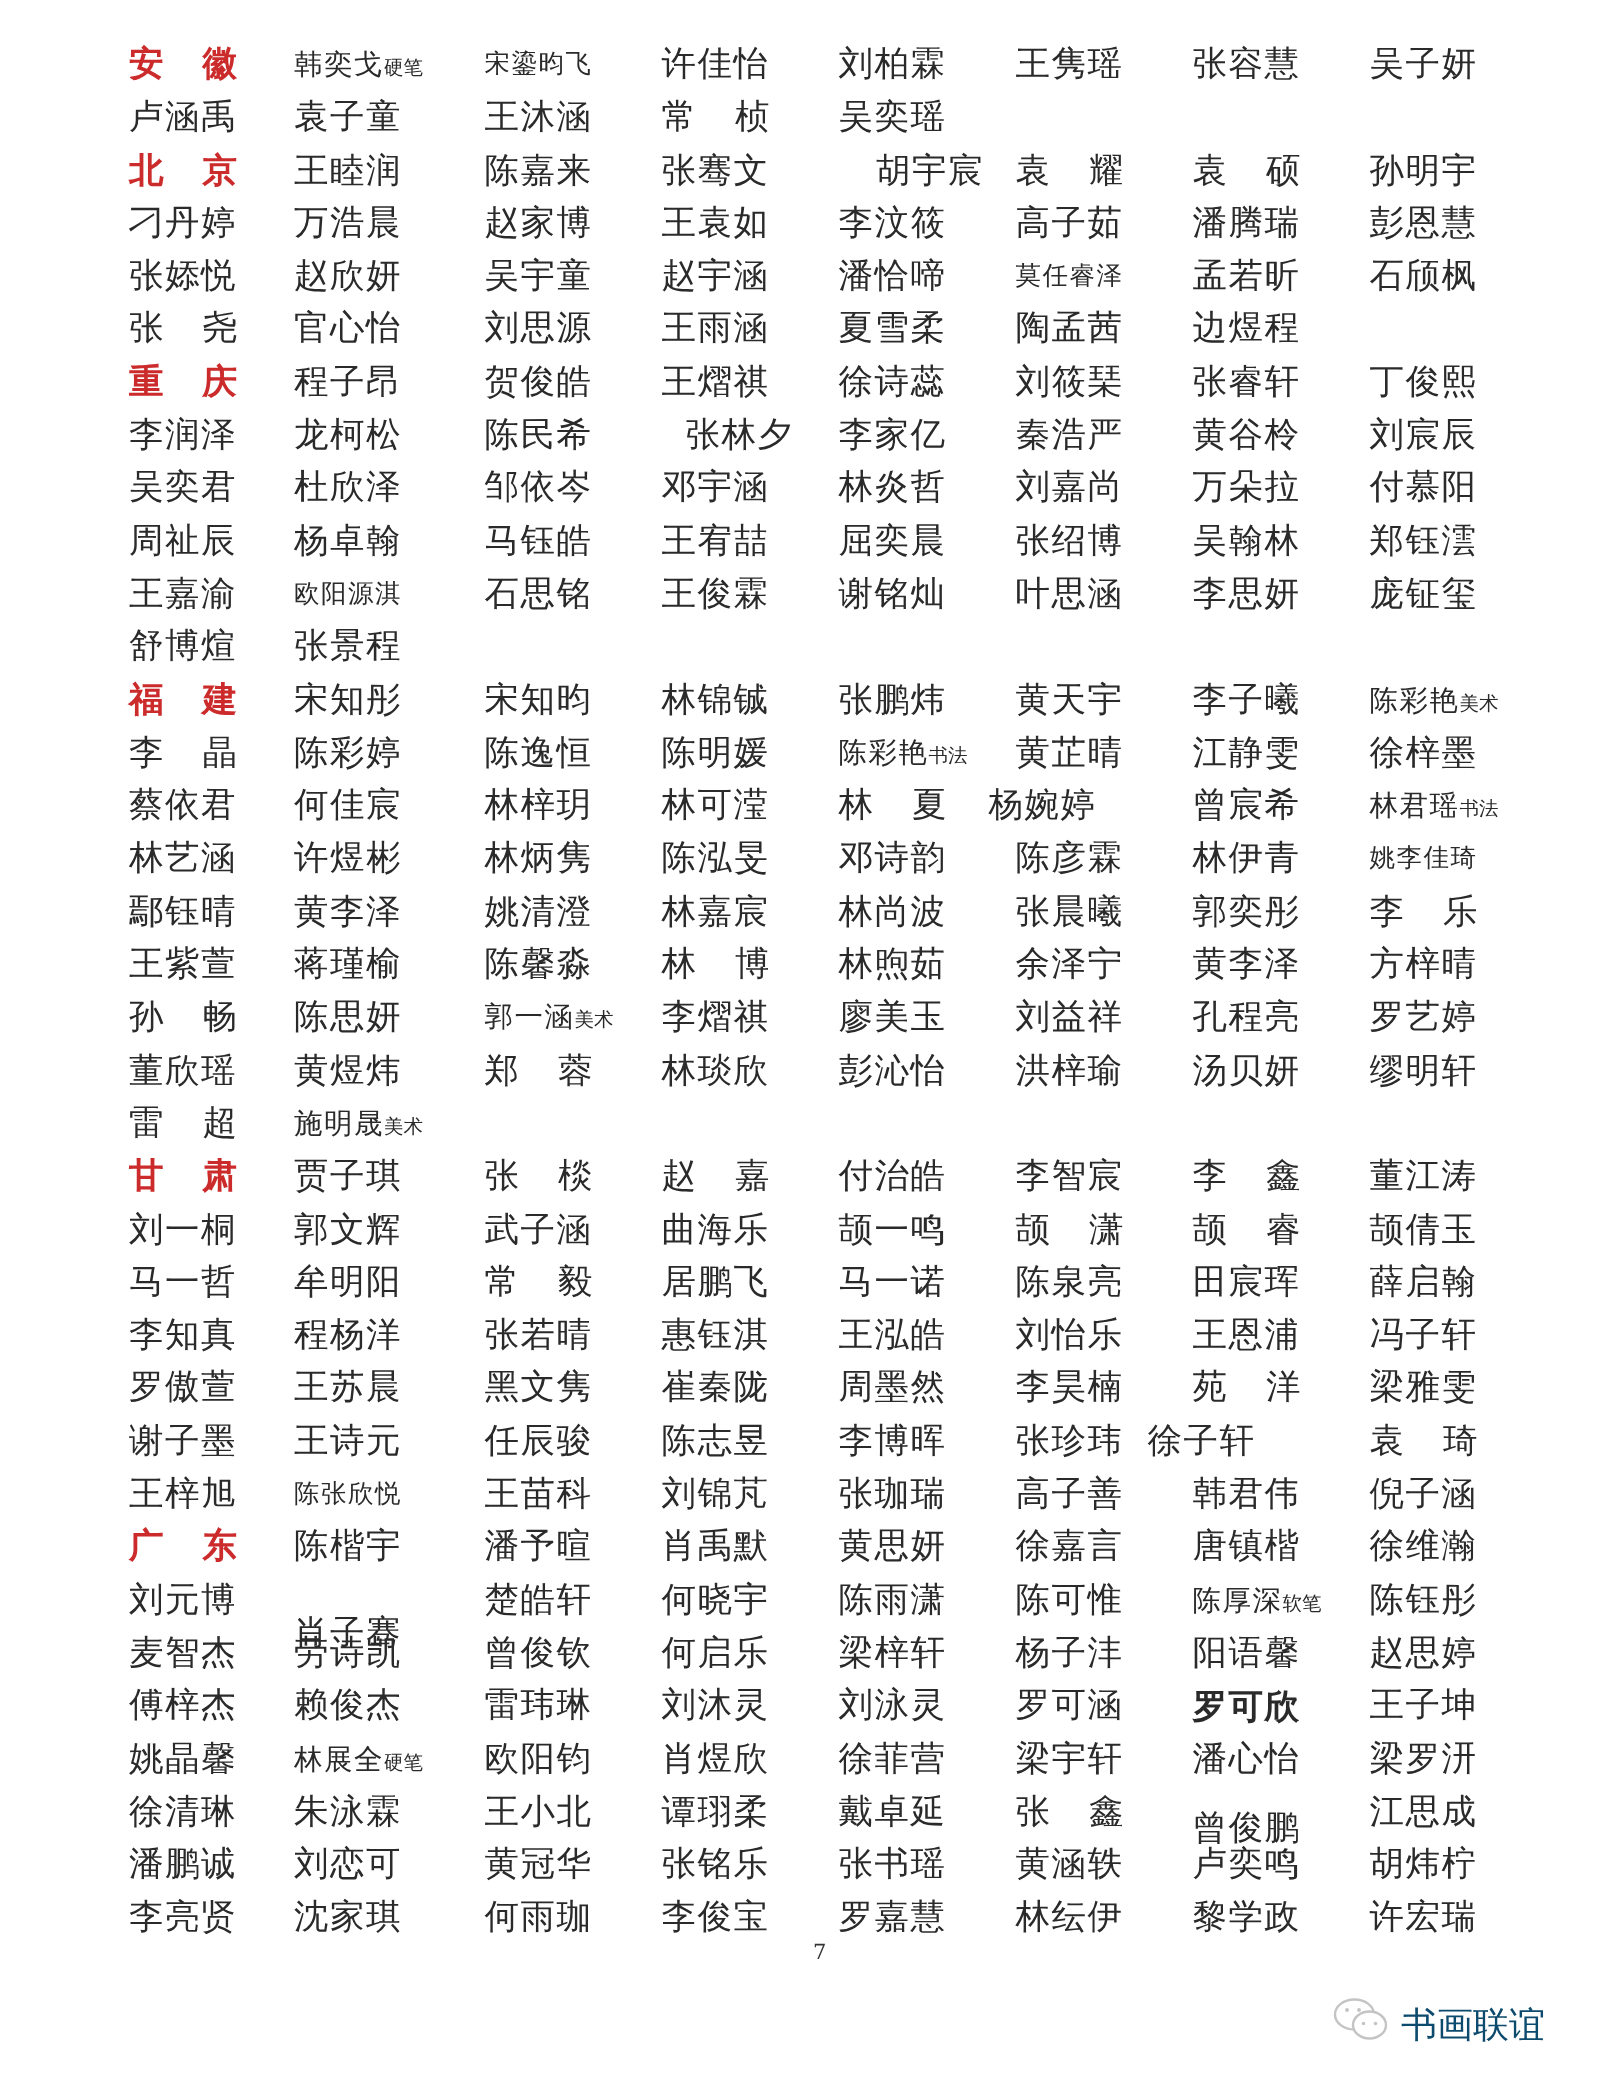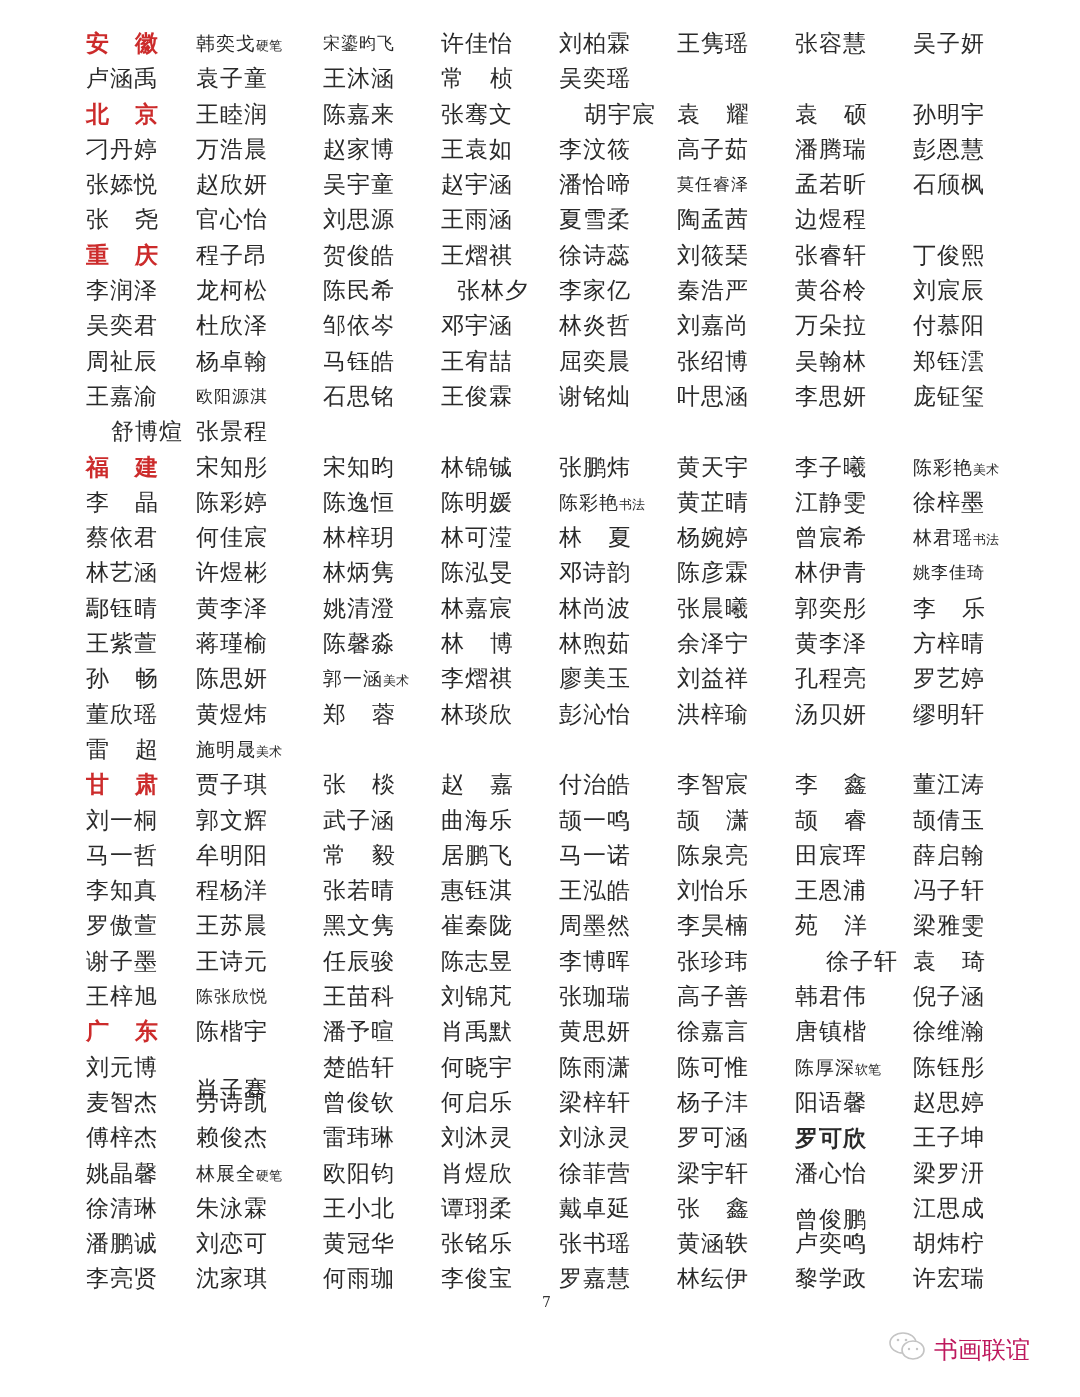--- a/index.html
+++ b/index.html
@@ -8,21 +8,21 @@
   .grid { position:absolute; left:86px; top:26px; }
   .row { height:35.3px; position:relative; }
   .cell { position:absolute; top:0; height:35px; line-height:35px; font-size:23px;
           white-space:nowrap; letter-spacing:1px; }
   .cell.small { font-size:16px; }
   .cell .note { font-size:13px; letter-spacing:0; }
   .cell.two { display:flex; justify-content:space-between; width:72px; letter-spacing:0; }
   .cell.province { color:#cc2b2b; font-weight:bold; font-family:"DejaVu Sans","Liberation Sans",sans-serif; }
   .pagenum { position:absolute; left:542px; top:1294px; font-size:14px; color:#333; }
   .watermark { position:absolute; left:888px; top:1330px; display:flex; align-items:center; gap:6px;
-               color:#be185d; font-size:24px; font-family:"DejaVu Sans","Liberation Sans",sans-serif; }
+               color:#0c4a6e; font-size:24px; font-family:"DejaVu Sans","Liberation Sans",sans-serif; }
 </style>
 </head>
 <body>
 
 <div class="grid" id="grid">
     <div class="row">
       <div class="cell province two" style="left: 0px;">
         <span>安</span>
         <span>徽</span>
       </div>
@@ -142,21 +142,21 @@
       <div class="cell" style="left: 0px;">王嘉渝</div>
       <div class="cell small" style="left: 110px; font-size: 17px;">欧阳源淇</div>
       <div class="cell" style="left: 237px;">石思铭</div>
       <div class="cell" style="left: 355px;">王俊霖</div>
       <div class="cell" style="left: 473px;">谢铭灿</div>
       <div class="cell" style="left: 591px;">叶思涵</div>
       <div class="cell" style="left: 709px;">李思妍</div>
       <div class="cell" style="left: 827px;">庞钲玺</div>
     </div>
     <div class="row">
-      <div class="cell" style="left: 0px; margin-left: 25px;">舒博煊</div>
+      <div class="cell" style="left: 0px;">舒博煊</div>
       <div class="cell" style="left: 110px;">张景程</div>
     </div>
     <div class="row">
       <div class="cell province two" style="left: 0px;">
         <span>福</span>
         <span>建</span>
       </div>
       <div class="cell" style="left: 110px;">宋知彤</div>
       <div class="cell" style="left: 237px;">宋知昀</div>
       <div class="cell" style="left: 355px;">林锦铖</div>
@@ -180,21 +180,21 @@
     </div>
     <div class="row">
       <div class="cell" style="left: 0px;">蔡依君</div>
       <div class="cell" style="left: 110px;">何佳宸</div>
       <div class="cell" style="left: 237px;">林梓玥</div>
       <div class="cell" style="left: 355px;">林可滢</div>
       <div class="cell two" style="left: 473px;">
         <span>林</span>
         <span>夏</span>
       </div>
-      <div class="cell" style="left: 591px;">杨婉婷</div>
+      <div class="cell" style="left: 573px;">杨婉婷</div>
       <div class="cell" style="left: 709px;">曾宸希</div>
       <div class="cell small" style="left: 827px; font-size: 19px;">林君瑶<span class="note">书法</span></div>
     </div>
     <div class="row">
       <div class="cell" style="left: 0px;">林艺涵</div>
       <div class="cell" style="left: 110px;">许煜彬</div>
       <div class="cell" style="left: 237px;">林炳隽</div>
       <div class="cell" style="left: 355px;">陈泓旻</div>
       <div class="cell" style="left: 473px;">邓诗韵</div>
       <div class="cell" style="left: 591px;">陈彦霖</div>
@@ -334,21 +334,21 @@
       </div>
       <div class="cell" style="left: 827px;">梁雅雯</div>
     </div>
     <div class="row">
       <div class="cell" style="left: 0px;">谢子墨</div>
       <div class="cell" style="left: 110px;">王诗元</div>
       <div class="cell" style="left: 237px;">任辰骏</div>
       <div class="cell" style="left: 355px;">陈志昱</div>
       <div class="cell" style="left: 473px;">李博晖</div>
       <div class="cell" style="left: 591px;">张珍玮</div>
-      <div class="cell" style="left: 740px;">徐子轩</div>
+      <div class="cell" style="left: 679px;">徐子轩</div>
       <div class="cell two" style="left: 827px;">
         <span>袁</span>
         <span>琦</span>
       </div>
     </div>
     <div class="row">
       <div class="cell" style="left: 0px;">王梓旭</div>
       <div class="cell small" style="left: 110px; font-size: 17px;">陈张欣悦</div>
       <div class="cell" style="left: 237px;">王苗科</div>
       <div class="cell" style="left: 355px;">刘锦芃</div>

